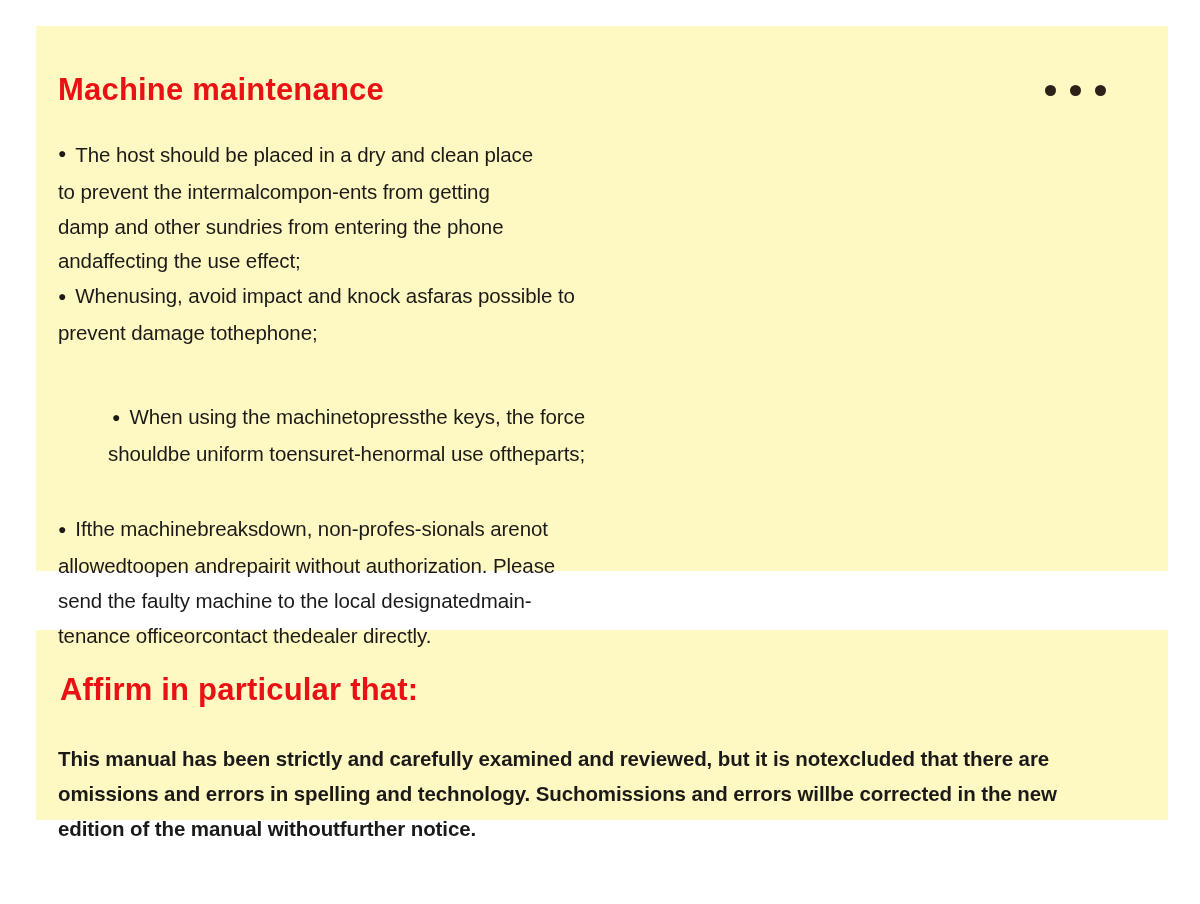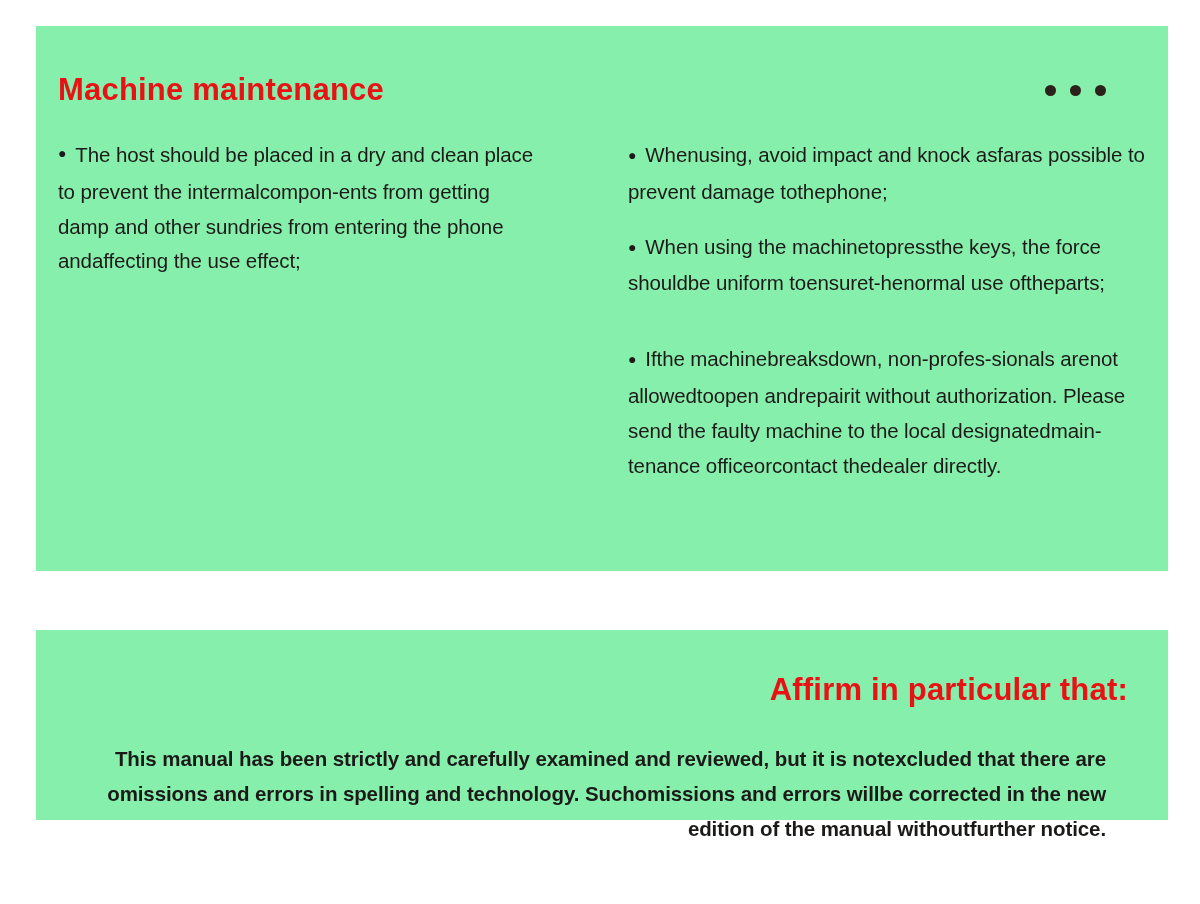--- a/index.html
+++ b/index.html
@@ -5,21 +5,21 @@
   * { margin: 0; padding: 0; box-sizing: border-box; }
   html, body {
     width: 1200px;
     height: 904px;
     background: #ffffff;
     font-family: "Liberation Sans", sans-serif;
     color: #1c1a18;
     overflow: hidden;
   }
   .card {
-    background: #86efac;
+    background: #fef9c3;
     width: 1132px;
     margin-left: 36px;
   }
   .card-maintenance {
     margin-top: 26px;
     height: 545px;
     padding: 46px 60px 0 22px;
   }
   .card-header {
     display: flex;
@@ -41,20 +41,21 @@
   }
   .menu-dots .dot {
     width: 11px;
     height: 11px;
     border-radius: 50%;
     background: #2b2219;
   }
   .columns {
     display: flex;
     margin-top: 30px;
+    flex-direction: column;
   }
   .col-left {
     width: 487px;
     margin-right: 83px;
     flex: none;
   }
   .col-right {
     width: 527px;
     flex: none;
   }
@@ -64,27 +65,26 @@
     letter-spacing: -0.1px;
   }
   .bullet-item .bullet {
     font-size: 14px;
     margin-right: 9px;
     position: relative;
     top: -2px;
   }
   .col-left .bullet-item .bullet { top: -4px; }
   .col-left .item-2 { margin-top: 96px; }
-  .col-right .item-2 { margin-top: 20px; }
+  .col-right .item-2 { margin-top: 49px; text-align: right; }
   .col-right .item-3 { margin-top: 41px; }
   .card-affirm {
     margin-top: 59px;
     height: 190px;
     padding: 42px 40px 0 24px;
-    text-align: right;
   }
   .affirm-body {
     margin-top: 34px;
     margin-left: -2px;
     width: 1048px;
     font-size: 20.5px;
     line-height: 34.8px;
     letter-spacing: -0.1px;
     font-weight: bold;
   }

